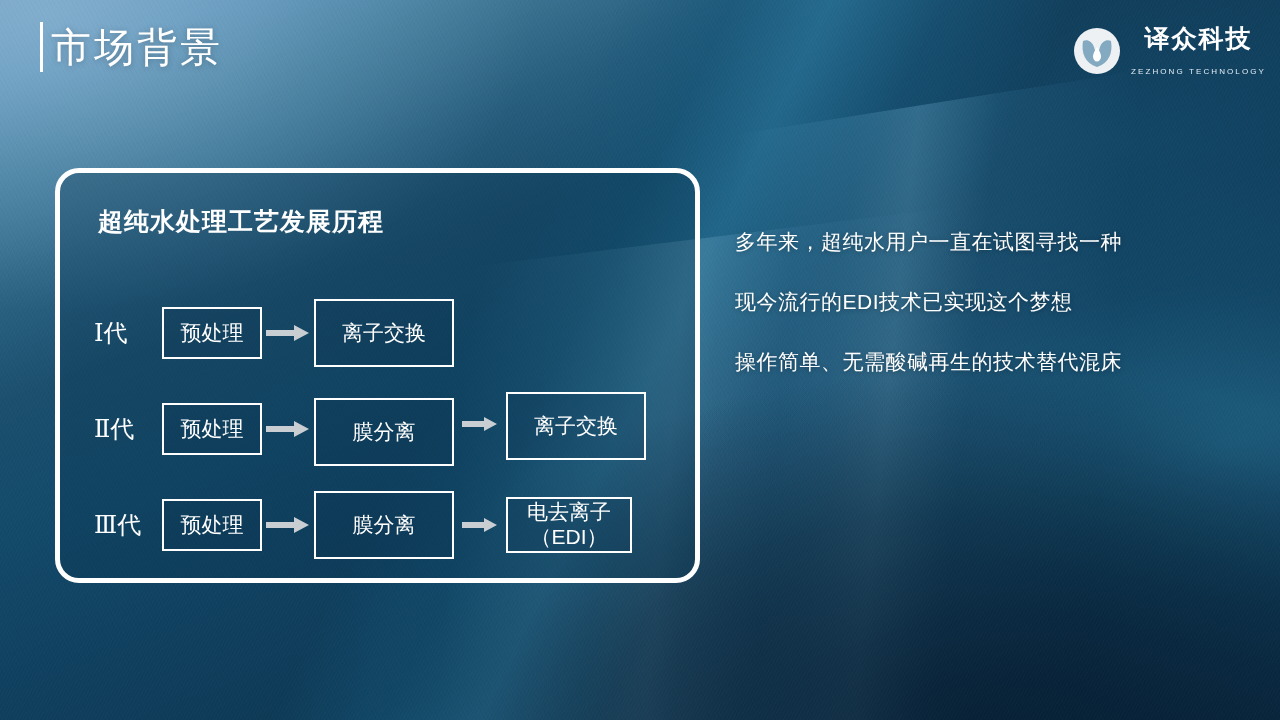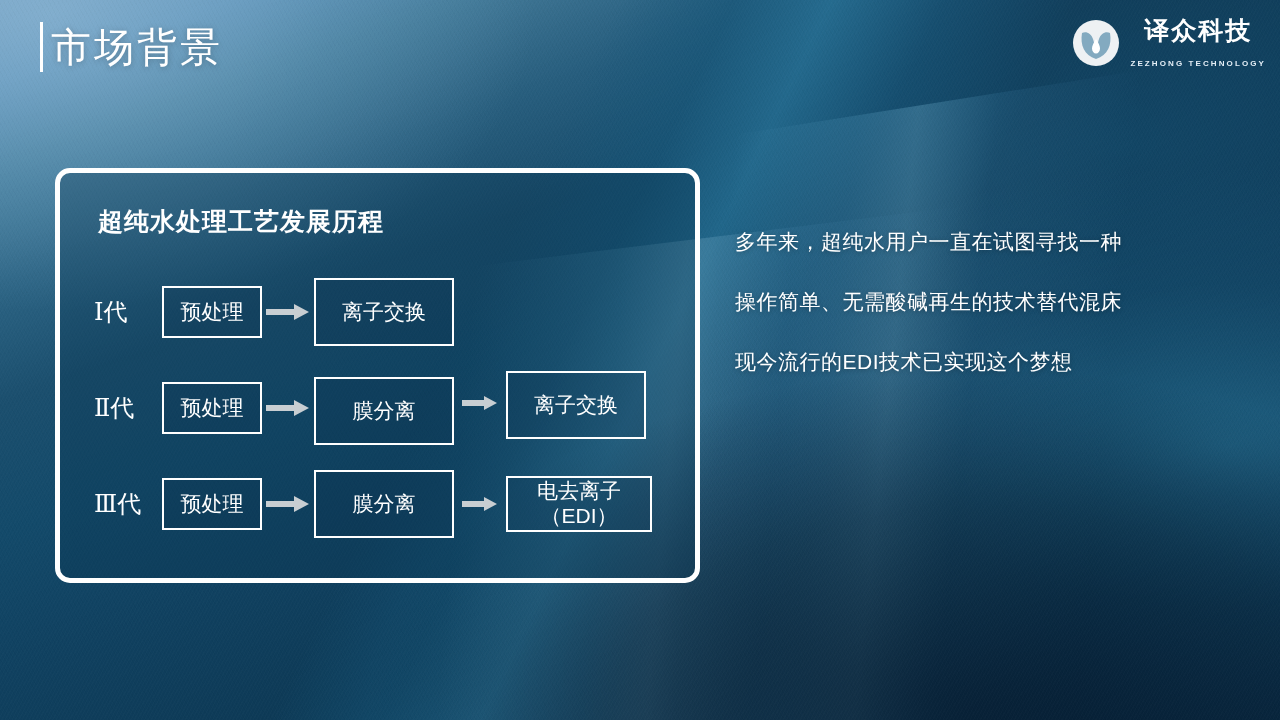--- a/index.html
+++ b/index.html
@@ -151,21 +151,21 @@
     font-size: 40px;
     letter-spacing: 3px;
     line-height: 1;
     text-shadow: 0 1px 6px rgba(0,0,0,.25);
   }
 
   
   .logo {
     position: absolute;
     right: 14px;
-    top: 18px;
+    top: 26px;
     display: flex;
     align-items: center;
     gap: 10px;
   }
   .logo-mark {
     width: 48px;
     height: 48px;
     flex: 0 0 auto;
   }
   .logo-words {
@@ -178,50 +178,49 @@
     color: #ffffff;
     font-size: 25px;
     font-weight: bold;
     letter-spacing: 2px;
   }
   .logo-en {
     color: #e4eef6;
     font-size: 8px;
     letter-spacing: 2.1px;
     margin-top: 17px;
-    font-weight: bold;
   }
 
   
   .card {
     position: absolute;
     left: 55px;
     top: 168px;
     width: 645px;
     height: 415px;
     border: 5px solid #ffffff;
-    border-radius: 15px;
+    border-radius: 24px;
     box-sizing: border-box;
     background: rgba(10,52,78,0.30);
     text-decoration: underline;
   }
   .card-title {
     position: absolute;
     left: 38px;
     top: 32px;
     color: #ffffff;
     font-size: 25px;
     font-weight: bold;
     letter-spacing: 1px;
   }
 
   .flow {
     position: absolute;
     left: 28px;
-    top: 91px;
+    top: 112px;
     right: 18px;
   }
   .flow-row {
     display: flex;
     align-items: center;
     height: 96px;
   }
   .gen-label {
     width: 74px;
     flex: 0 0 auto;
@@ -240,21 +239,21 @@
     align-items: center;
     justify-content: center;
     box-sizing: border-box;
     text-align: center;
     background: rgba(9,46,70,0.18);
     line-height: 1.18;
     flex: 0 0 auto;
   }
   .node-pre  { width: 100px; height: 52px; }
   .node-wide { width: 140px; height: 68px; }
-  .node-edi  { width: 146px; height: 56px; flex-direction: column; }
+  .node-edi  { width: 126px; height: 56px; flex-direction: column; }
 
   .arrow {
     width: 52px;
     flex: 0 0 auto;
     display: flex;
     align-items: center;
     justify-content: center;
   }
   .arrow svg { display: block; }
 
@@ -367,17 +366,17 @@
           <span>电去离子</span>
           <span>（EDI）</span>
         </div>
       </div>
 
     </div>
   </div>
 
   <div class="copy">
     <div class="copy-line">多年来，超纯水用户一直在试图寻找一种</div>
+    <div class="copy-line">现今流行的EDI技术已实现这个梦想</div>
     <div class="copy-line">操作简单、无需酸碱再生的技术替代混床</div>
-    <div class="copy-line">现今流行的EDI技术已实现这个梦想</div>
   </div>
 
 </div>
 
 </body></html>

